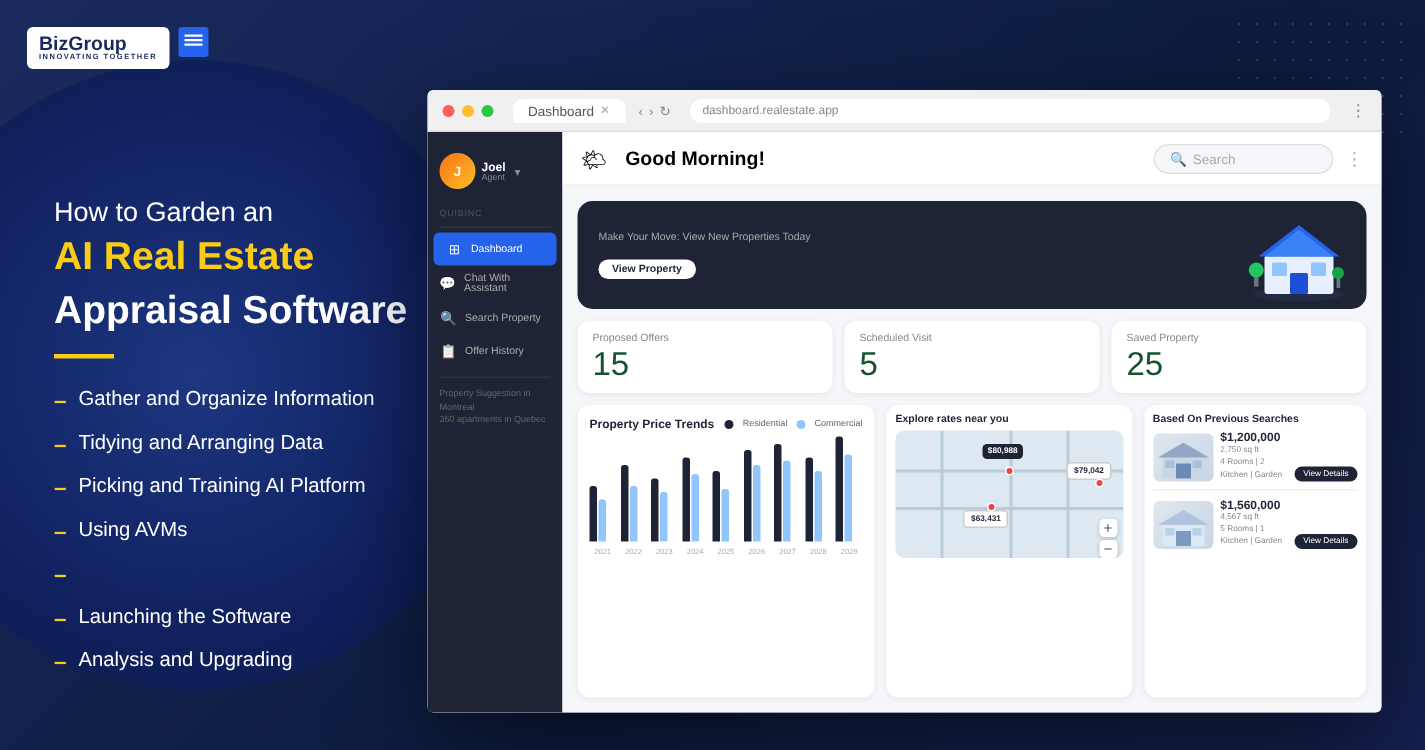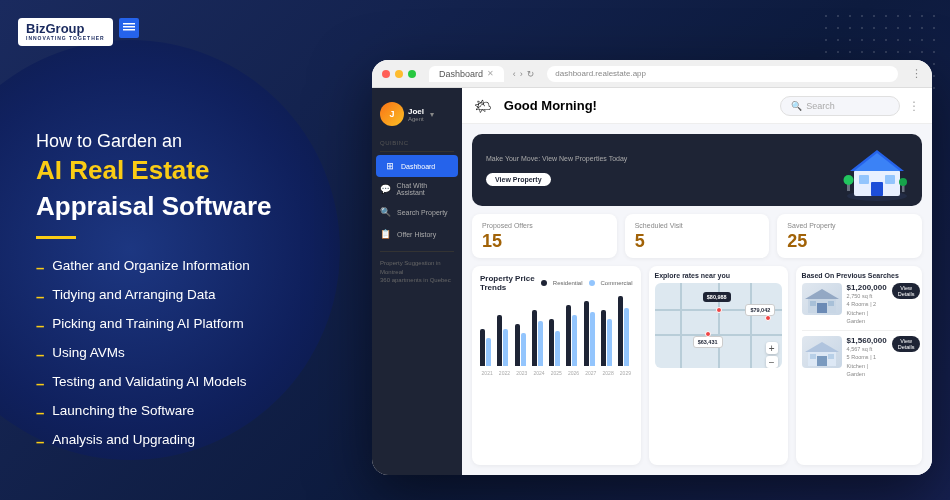--- a/index.html
+++ b/index.html
@@ -133,26 +133,26 @@
       color: #facc15;
       font-weight: 700;
       font-size: 15px;
       flex-shrink: 0;
       margin-top: 0px;
     }
 
     
     .browser-window {
       position: absolute;
-      right: 18px;
+      right: 29px;
       top: 60px;
-      width: 560px;
+      width: 636px;
       height: 415px;
       background: white;
-      border-radius: 16px;
+      border-radius: 4px;
       overflow: hidden;
       box-shadow: 0 20px 60px rgba(0,0,0,0.5);
     }
     .browser-bar {
       background: #f0f0f0;
       height: 28px;
       display: flex;
       align-items: center;
       padding: 0 10px;
       gap: 5px;
@@ -392,23 +392,23 @@
       padding: 8px 10px;
       flex: 1;
       box-shadow: 0 1px 4px rgba(0,0,0,0.06);
     }
     .stat-label {
       font-size: 7px;
       color: #888;
       margin-bottom: 3px;
     }
     .stat-value {
-      font-size: 18px;
-      font-weight: 700;
-      color: #a16207;
+      font-size: 22px;
+      font-weight: 400;
+      color: #14532d;
       line-height: 1;
     }
 
     
     .bottom-row {
       display: flex;
       gap: 8px;
       flex: 1;
     }
 
@@ -538,21 +538,21 @@
       overflow: hidden;
     }
     .props-title {
       font-size: 7px;
       font-weight: 700;
       color: #1e2435;
       margin-bottom: 4px;
     }
     .prop-card {
       display: flex;
-      align-items: flex-start;
+      align-items: flex-end;
       gap: 5px;
       margin-bottom: 5px;
       padding-bottom: 5px;
       border-bottom: 1px solid #f0f0f0;
     }
     .prop-card:last-child { border-bottom: none; margin-bottom: 0; }
     .prop-img {
       width: 40px;
       height: 32px;
       border-radius: 4px;
@@ -623,21 +623,20 @@
       <li class="bullet-item">
         <span class="bullet-dash">–</span>
         <span>Picking and Training AI Platform</span>
       </li>
       <li class="bullet-item">
         <span class="bullet-dash">–</span>
         <span>Using AVMs</span>
       </li>
       <li class="bullet-item">
         <span class="bullet-dash">–</span>
-        <span>Testing and Validating AI Models</span>
       </li>
       <li class="bullet-item">
         <span class="bullet-dash">–</span>
         <span>Launching the Software</span>
       </li>
       <li class="bullet-item">
         <span class="bullet-dash">–</span>
         <span>Analysis and Upgrading</span>
       </li>
     </ul>

